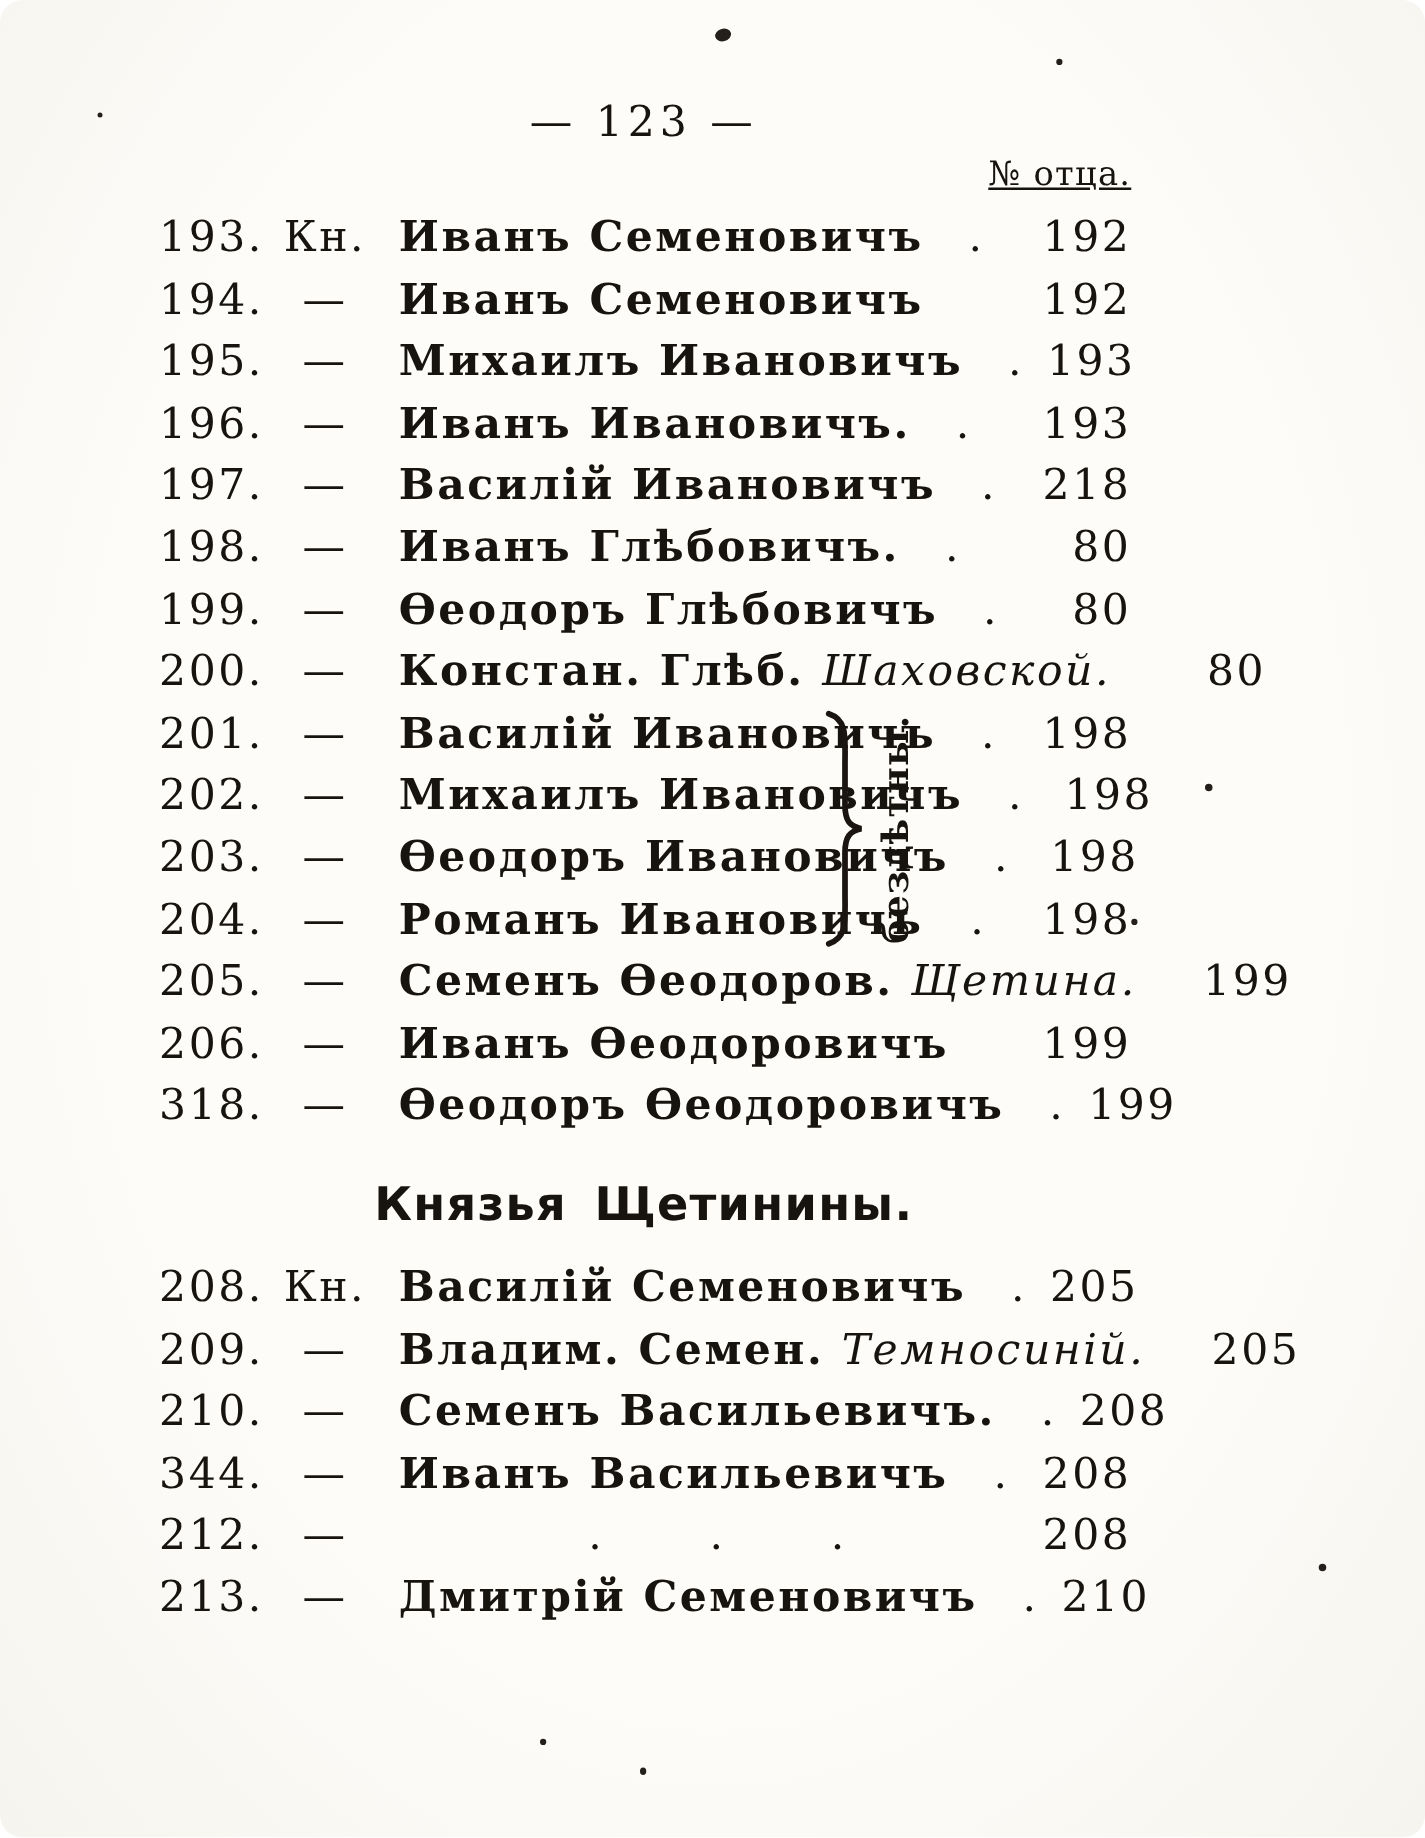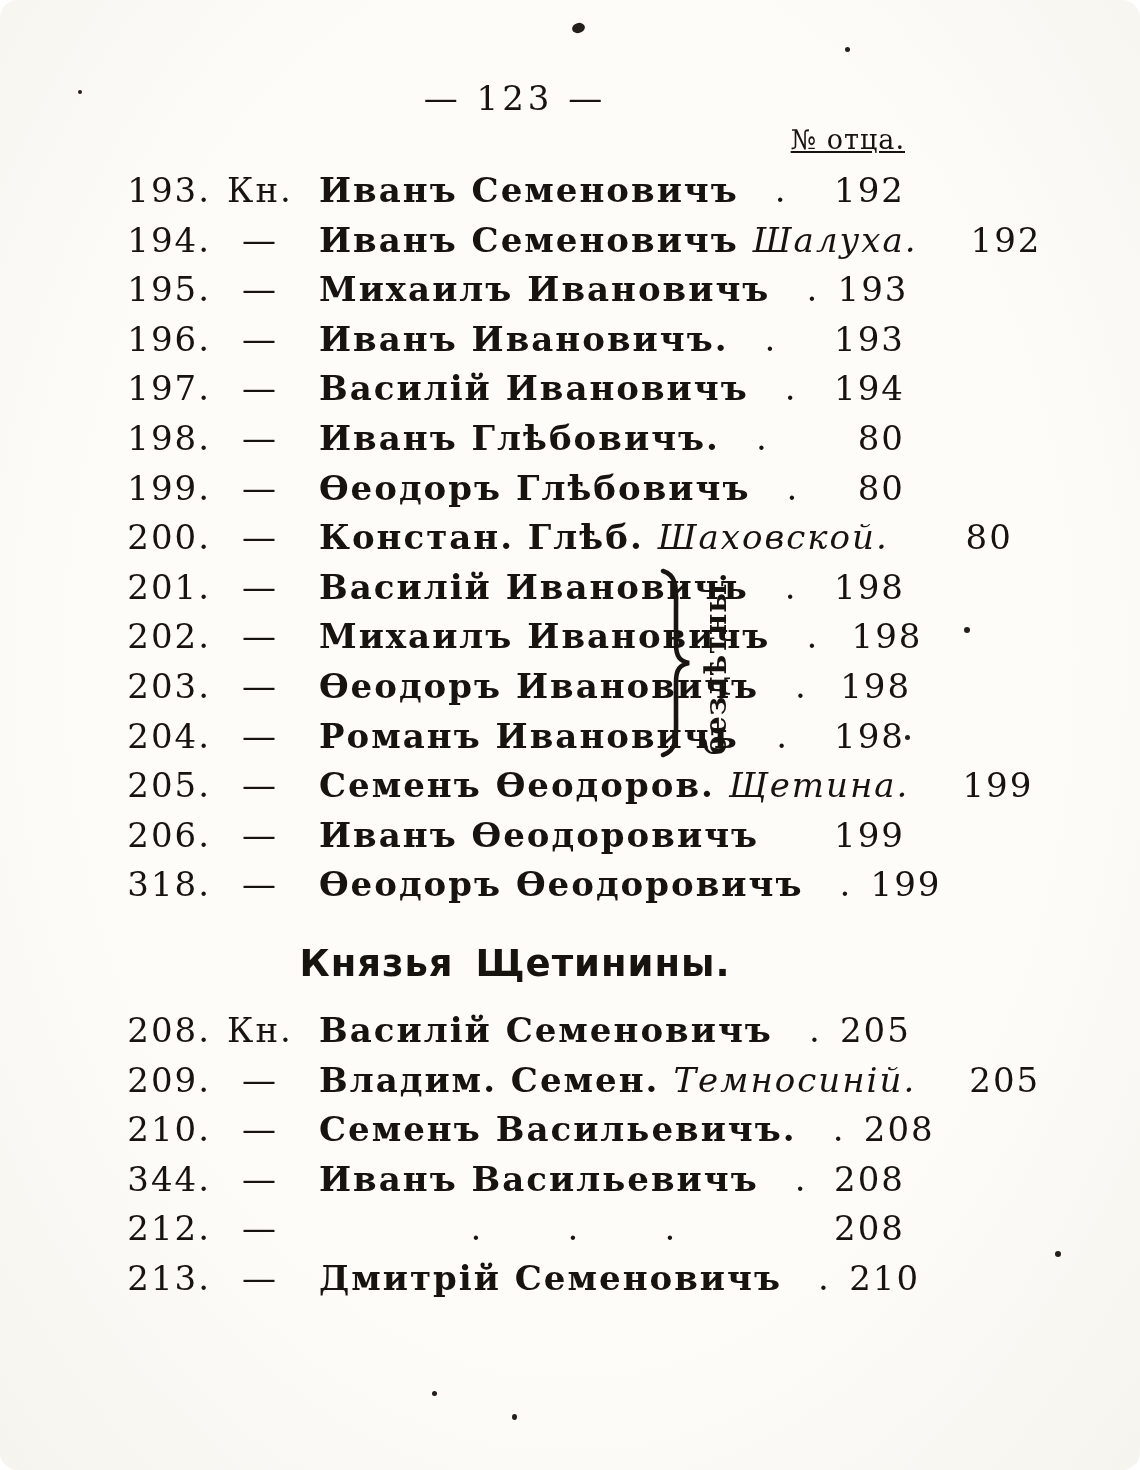--- a/index.html
+++ b/index.html
@@ -97,21 +97,20 @@
         <span class="pfx">Кн.</span>
         <span class="nm">Иванъ Семеновичъ</span>
         <span class="nick"></span>
         <span class="dots">. . .</span>
         <span class="fa">192</span>
     </div>
     <div class="row">
       <span class="num">194.</span>
         <span class="pfx">—</span>
         <span class="nm">Иванъ Семеновичъ</span>
-        <span class="nick">Шалуха.</span>
         <span class="dots"></span>
         <span class="fa">192</span>
     </div>
     <div class="row">
       <span class="num">195.</span>
         <span class="pfx">—</span>
         <span class="nm">Михаилъ Ивановичъ</span>
         <span class="nick"></span>
         <span class="dots">. . .</span>
         <span class="fa">193</span>
@@ -123,21 +122,21 @@
         <span class="nick"></span>
         <span class="dots">. . .</span>
         <span class="fa">193</span>
     </div>
     <div class="row">
       <span class="num">197.</span>
         <span class="pfx">—</span>
         <span class="nm">Василій Ивановичъ</span>
         <span class="nick"></span>
         <span class="dots">. . .</span>
-        <span class="fa">194</span>
+        <span class="fa">218</span>
     </div>
     <div class="row">
       <span class="num">198.</span>
         <span class="pfx">—</span>
         <span class="nm">Иванъ Глѣбовичъ.</span>
         <span class="nick"></span>
         <span class="dots">. .</span>
         <span class="fa">80</span>
     </div>
     <div class="row">

